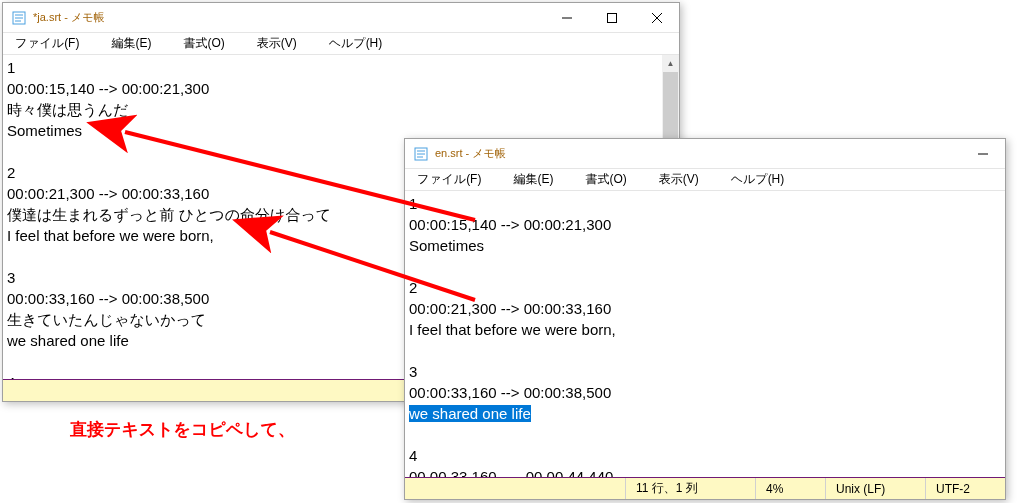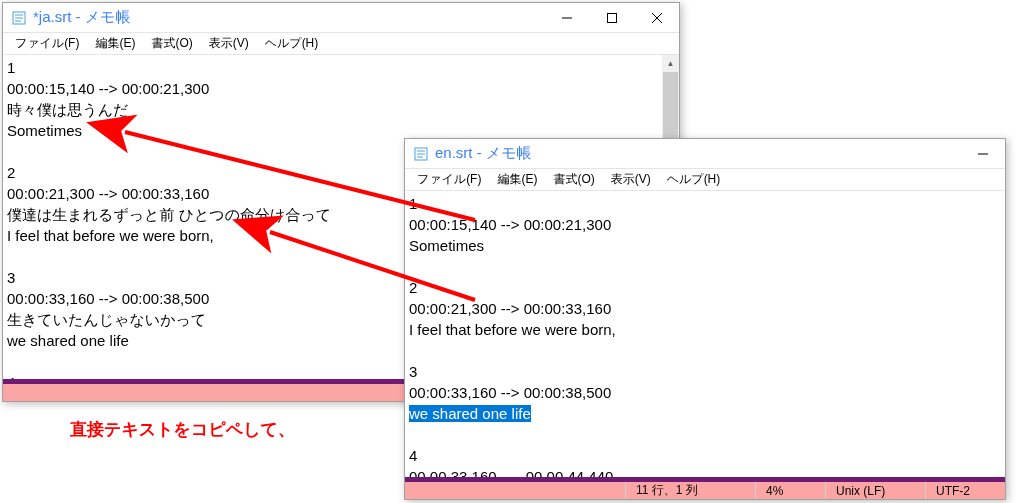--- a/index.html
+++ b/index.html
@@ -28,43 +28,43 @@
     }
     .title-icon {
       width: 16px;
       height: 16px;
       margin: 0 6px 0 8px;
       display: inline-flex;
       align-items: center;
       justify-content: center;
     }
     .title-text {
-      font-size: 15px;
-      color: #3b82f6;
+      font-size: 11px;
+      color: #a16207;
       flex: 1;
     }
     .window-controls {
       display: flex;
       height: 100%;
     }
     .winbtn {
       width: 45px;
       height: 100%;
       display: flex;
       align-items: center;
       justify-content: center;
       cursor: pointer;
     }
     .menubar {
       height: 22px;
       display: flex;
       padding: 0 4px;
       font-size: 12px;
       border-bottom: 1px solid #e5e5e5;
-      gap: 0;
+      gap: 16px;
     }
     .menu-item {
       padding: 2px 8px;
       cursor: pointer;
     }
     .editor-area {
       flex: 1;
       position: relative;
       display: flex;
       overflow: hidden;
@@ -93,24 +93,24 @@
     .scroll-arrow {
       height: 17px;
       display: flex;
       align-items: center;
       justify-content: center;
       font-size: 8px;
       color: #606060;
     }
     .statusbar {
       height: 22px;
-      border-top: 5px solid #701a75;
+      border-top: 1px solid #701a75;
       display: flex;
       font-size: 12px;
-      background: #fca5a5;
+      background: #fef9c3;
     }
     .status-cell {
       border-left: 1px solid #d0d0d0;
       padding: 2px 10px;
       display: flex;
       align-items: center;
     }
     .status-spacer { flex: 1; }
     .highlight {
       background: #0078d7;

